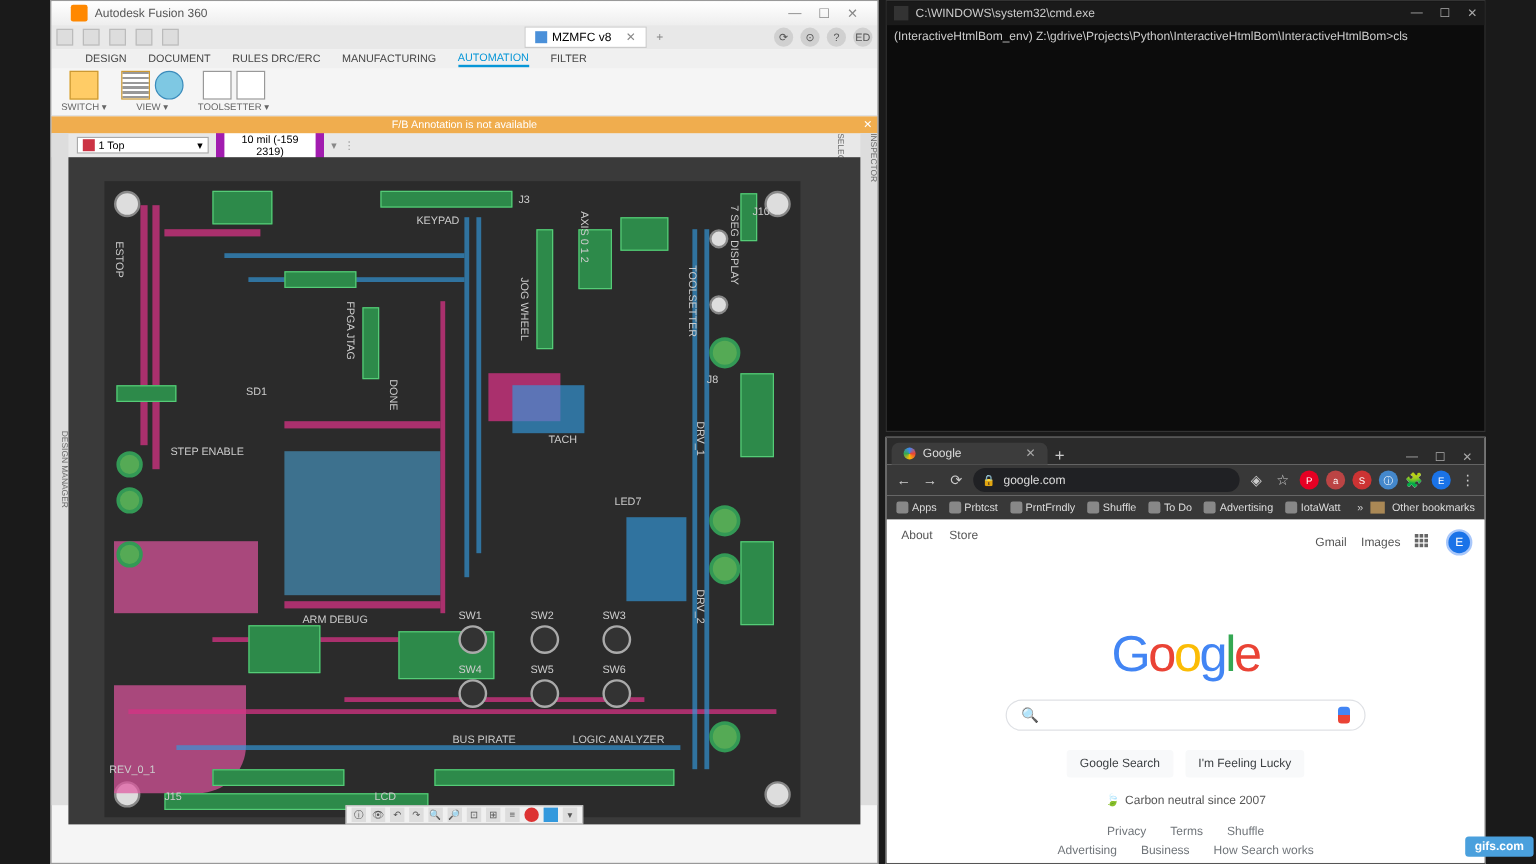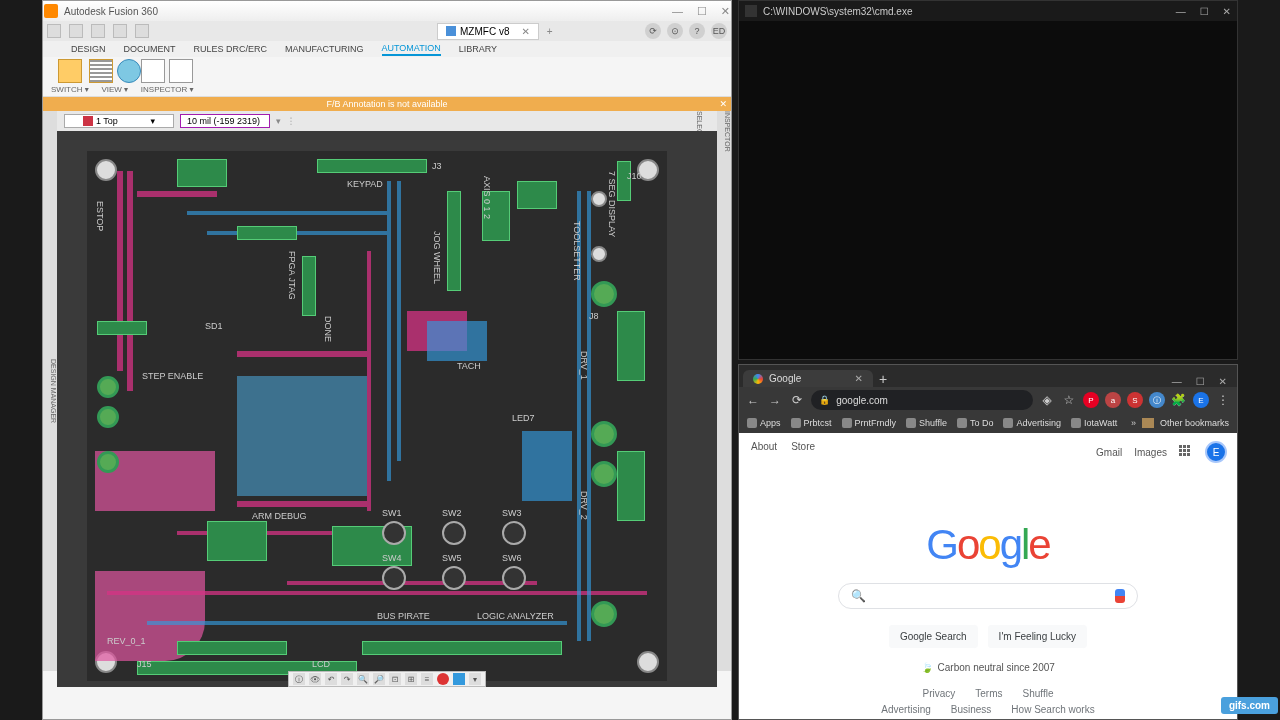--- a/index.html
+++ b/index.html
@@ -1,53 +1,53 @@
 <!DOCTYPE html>
 <html><head>
 <meta charset="utf-8">
 <style>
 * { margin: 0; padding: 0; box-sizing: border-box; font-family: "Segoe UI", Arial, sans-serif; }
 body { width: 1280px; height: 720px; background: #1a1a1a; position: relative; overflow: hidden; }
 
 
 .fusion-win { position: absolute; left: 42px; top: 0; width: 690px; height: 720px; background: #f5f5f5; border: 1px solid #999; }
-.fusion-title { height: 20px; background: linear-gradient(#fff,#eee); display: flex; align-items: center; padding: 0 1px; font-size: 10px; color: #555; }
+.fusion-title { height: 20px; background: linear-gradient(#fff,#eee); display: flex; align-items: center; padding: 0 16px; font-size: 10px; color: #555; }
 .fusion-title .icon { width: 14px; height: 14px; background: #ff8800; border-radius: 2px; margin-right: 6px; }
 .fusion-title .winbtns { margin-left: auto; display: flex; gap: 14px; color: #888; font-size: 11px; }
 .fusion-title .winbtns span { cursor: pointer; }
 
 .fusion-tabbar { height: 20px; background: #e8e8e8; display: flex; align-items: center; padding: 0 4px; gap: 8px; font-size: 10px; }
 .fusion-tabbar .mini-icon { width: 14px; height: 14px; background: #ddd; border: 1px solid #bbb; }
 .fusion-tabbar .doc-tab { margin-left: 280px; background: #fff; padding: 2px 8px; border: 1px solid #ccc; display: flex; align-items: center; gap: 4px; }
 .fusion-tabbar .doc-tab .doc-icon { width: 10px; height: 10px; background: #4a90d9; }
 .fusion-tabbar .doc-close { margin-left: 8px; color: #888; }
 .fusion-tabbar .right-icons { margin-left: auto; display: flex; gap: 6px; }
 .fusion-tabbar .right-icons span { width: 16px; height: 16px; background: #d0d0d0; border-radius: 8px; display: inline-flex; align-items: center; justify-content: center; font-size: 9px; color: #555; }
 .ed-badge { background: #888; color: #fff; padding: 1px 3px; font-size: 8px; border-radius: 2px; }
 
 .fusion-menu { height: 16px; background: #f0f0f0; display: flex; gap: 18px; padding: 0 28px; font-size: 9px; align-items: center; color: #444; }
 .fusion-menu span { cursor: pointer; }
 .fusion-menu span.active { color: #0696d7; border-bottom: 2px solid #0696d7; padding-bottom: 1px; }
 
-.fusion-ribbon { height: 40px; background: #f5f5f5; display: flex; padding: 2px 8px; border-bottom: 1px solid #ddd; }
+.fusion-ribbon { height: 40px; background: #f5f5f5; display: flex; gap: 12px; padding: 2px 8px; border-bottom: 1px solid #ddd; }
 .rg { display: flex; flex-direction: column; align-items: center; }
 .rg .icons { display: flex; gap: 4px; }
 .rg .big-icon { width: 24px; height: 24px; background: #ffcc66; border: 1px solid #cc9933; }
 .rg .big-icon.blue { background: #7ec8e3; border-color: #3a8bbb; border-radius: 12px; }
 .rg .big-icon.grid { background: repeating-linear-gradient(#999,#999 2px,#fff 2px,#fff 4px); }
 .rg .big-icon.doc { background: #fff; border: 1px solid #999; }
 .rg .lbl { font-size: 8px; color: #666; margin-top: 2px; }
 
 .warn-bar { height: 14px; background: #f0ad4e; color: #fff; font-size: 9px; display: flex; align-items: center; justify-content: center; position: relative; }
 .warn-bar .close-warn { position: absolute; right: 4px; cursor: pointer; }
 
 .cmd-bar { height: 20px; background: #e8e8e8; display: flex; align-items: center; gap: 6px; padding: 0 6px; font-size: 9px; }
-.cmd-bar .layer-sel { display: flex; align-items: center; gap: 3px; background: #fff; border: 1px solid #aaa; padding: 1px 18px; width: 110px; }
+.cmd-bar .layer-sel { display: flex; align-items: center; gap: 3px; background: #fff; border: 1px solid #aaa; padding: 1px 4px; width: 110px; }
 .cmd-bar .layer-sel .sq { width: 10px; height: 10px; background: #cc3344; }
-.cmd-bar .coords { background: #fff; border: 1px solid #a21caf; padding: 1px 6px; width: 90px; }
+.cmd-bar .coords { background: #fff; border: 7px solid #a21caf; padding: 1px 6px; width: 90px; text-align: center; }
 .cmd-bar .cmd-input { flex: 1; background: #fff; border: 1px solid #aaa; padding: 1px 6px; color: #999; }
 
 .sidebar-left { position: absolute; left: 0; top: 110px; width: 14px; height: 560px; background: #ddd; writing-mode: vertical-rl; font-size: 7px; color: #666; text-align: center; }
 .sidebar-right { position: absolute; right: 0; top: 110px; width: 14px; height: 560px; background: #ddd; writing-mode: vertical-rl; font-size: 7px; color: #666; }
 
 .pcb-canvas { position: absolute; left: 14px; top: 130px; right: 14px; bottom: 32px; background: #3a3a3a; overflow: hidden; }
 .pcb-board { position: absolute; left: 30px; top: 20px; width: 580px; height: 530px; background: #2b2b2b; }
 .trace-r { position: absolute; background: #d63384; opacity: 0.75; }
 .trace-b { position: absolute; background: #3399dd; opacity: 0.65; }
 .pad { position: absolute; background: #2d8a4a; border: 1px solid #55cc77; }
@@ -156,42 +156,42 @@
       <span>?</span>
       <span class="ed-badge">ED</span>
     </div>
   </div>
   <div class="fusion-menu">
     <span>DESIGN</span>
     <span>DOCUMENT</span>
     <span>RULES DRC/ERC</span>
     <span>MANUFACTURING</span>
     <span class="active">AUTOMATION</span>
-    <span>LIBRARY</span>
+    <span>FILTER</span>
   </div>
   <div class="fusion-ribbon">
     <div class="rg">
       <div class="icons">
           <span class="big-icon"></span>
         </div>
       <span class="lbl">SWITCH ▾</span>
     </div>
     <div class="rg">
       <div class="icons">
         <span class="big-icon grid"></span>
         <span class="big-icon blue"></span>
       </div>
       <span class="lbl">VIEW ▾</span>
     </div>
     <div class="rg">
       <div class="icons">
         <span class="big-icon doc"></span>
         <span class="big-icon doc"></span>
       </div>
-      <span class="lbl">INSPECTOR ▾</span>
+      <span class="lbl">TOOLSETTER ▾</span>
     </div>
   </div>
   <div class="warn-bar">
     <span>F/B Annotation is not available</span>
     <span class="close-warn">✕</span>
   </div>
   <div class="cmd-bar">
     <span style="color:#999">⋮</span>
     <div class="layer-sel">
       <span class="sq"></span>
@@ -280,21 +280,21 @@
       <div class="silks" style="left:260px;top:28px">KEYPAD</div>
       <div class="silks" style="left:8px;top:50px;writing-mode:vertical-rl">ESTOP</div>
       <div class="silks" style="left:200px;top:100px;writing-mode:vertical-rl">FPGA JTAG</div>
       <div class="silks" style="left:345px;top:80px;writing-mode:vertical-rl">JOG WHEEL</div>
       <div class="silks" style="left:485px;top:70px;writing-mode:vertical-rl">TOOLSETTER</div>
       <div class="silks" style="left:520px;top:20px;writing-mode:vertical-rl">7 SEG DISPLAY</div>
       <div class="silks" style="left:370px;top:210px">TACH</div>
       <div class="silks" style="left:165px;top:360px">ARM DEBUG</div>
       <div class="silks" style="left:290px;top:460px">BUS PIRATE</div>
       <div class="silks" style="left:390px;top:460px">LOGIC ANALYZER</div>
-      <div class="silks" style="left:20px;top:485px">REV_0_1</div>
+      <div class="silks" style="left:4px;top:485px">REV_0_1</div>
       <div class="silks" style="left:225px;top:508px">LCD</div>
       <div class="silks" style="left:295px;top:357px">SW1</div>
       <div class="silks" style="left:355px;top:357px">SW2</div>
       <div class="silks" style="left:415px;top:357px">SW3</div>
       <div class="silks" style="left:295px;top:402px">SW4</div>
       <div class="silks" style="left:355px;top:402px">SW5</div>
       <div class="silks" style="left:415px;top:402px">SW6</div>
       <div class="silks" style="left:425px;top:262px">LED7</div>
       <div class="silks" style="left:492px;top:200px;writing-mode:vertical-rl">DRV_1</div>
       <div class="silks" style="left:492px;top:340px;writing-mode:vertical-rl">DRV_2</div>
@@ -329,20 +329,21 @@
 <div class="cmd-win">
   <div class="cmd-title">
     <span class="icon"></span>
     <span>C:\WINDOWS\system32\cmd.exe</span>
     <div class="winbtns">
       <span>—</span>
       <span>☐</span>
       <span>✕</span>
     </div>
   </div>
+  <div class="cmd-body"><span>(InteractiveHtmlBom_env) Z:\gdrive\Projects\Python\InteractiveHtmlBom\InteractiveHtmlBom&gt;cls</span></div>
 </div>
 
 <div class="chrome-win">
   <div class="chrome-tabs">
     <div class="chrome-tab">
       <span class="favicon"></span>
       <span>Google</span>
       <span class="close">✕</span>
     </div>
     <span class="new-tab">+</span>

